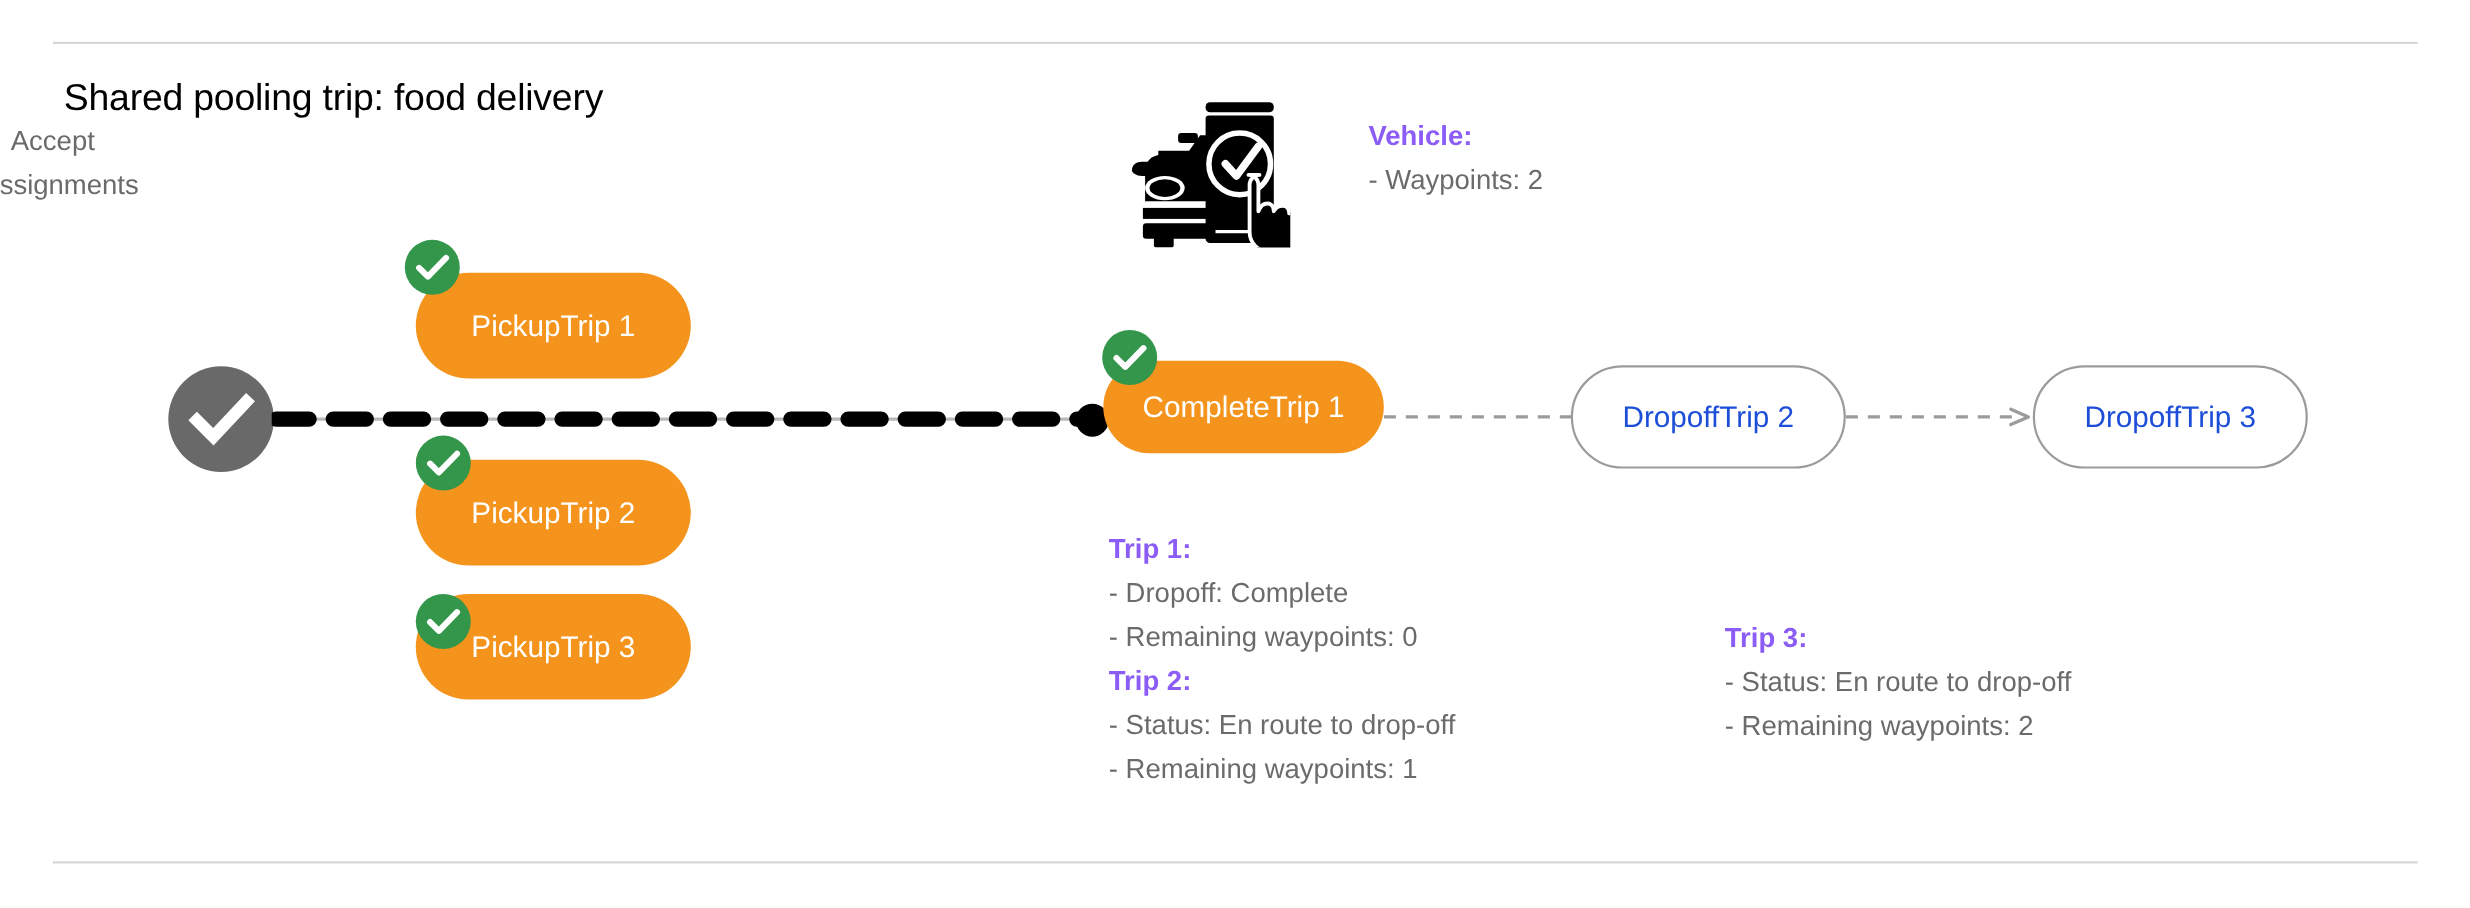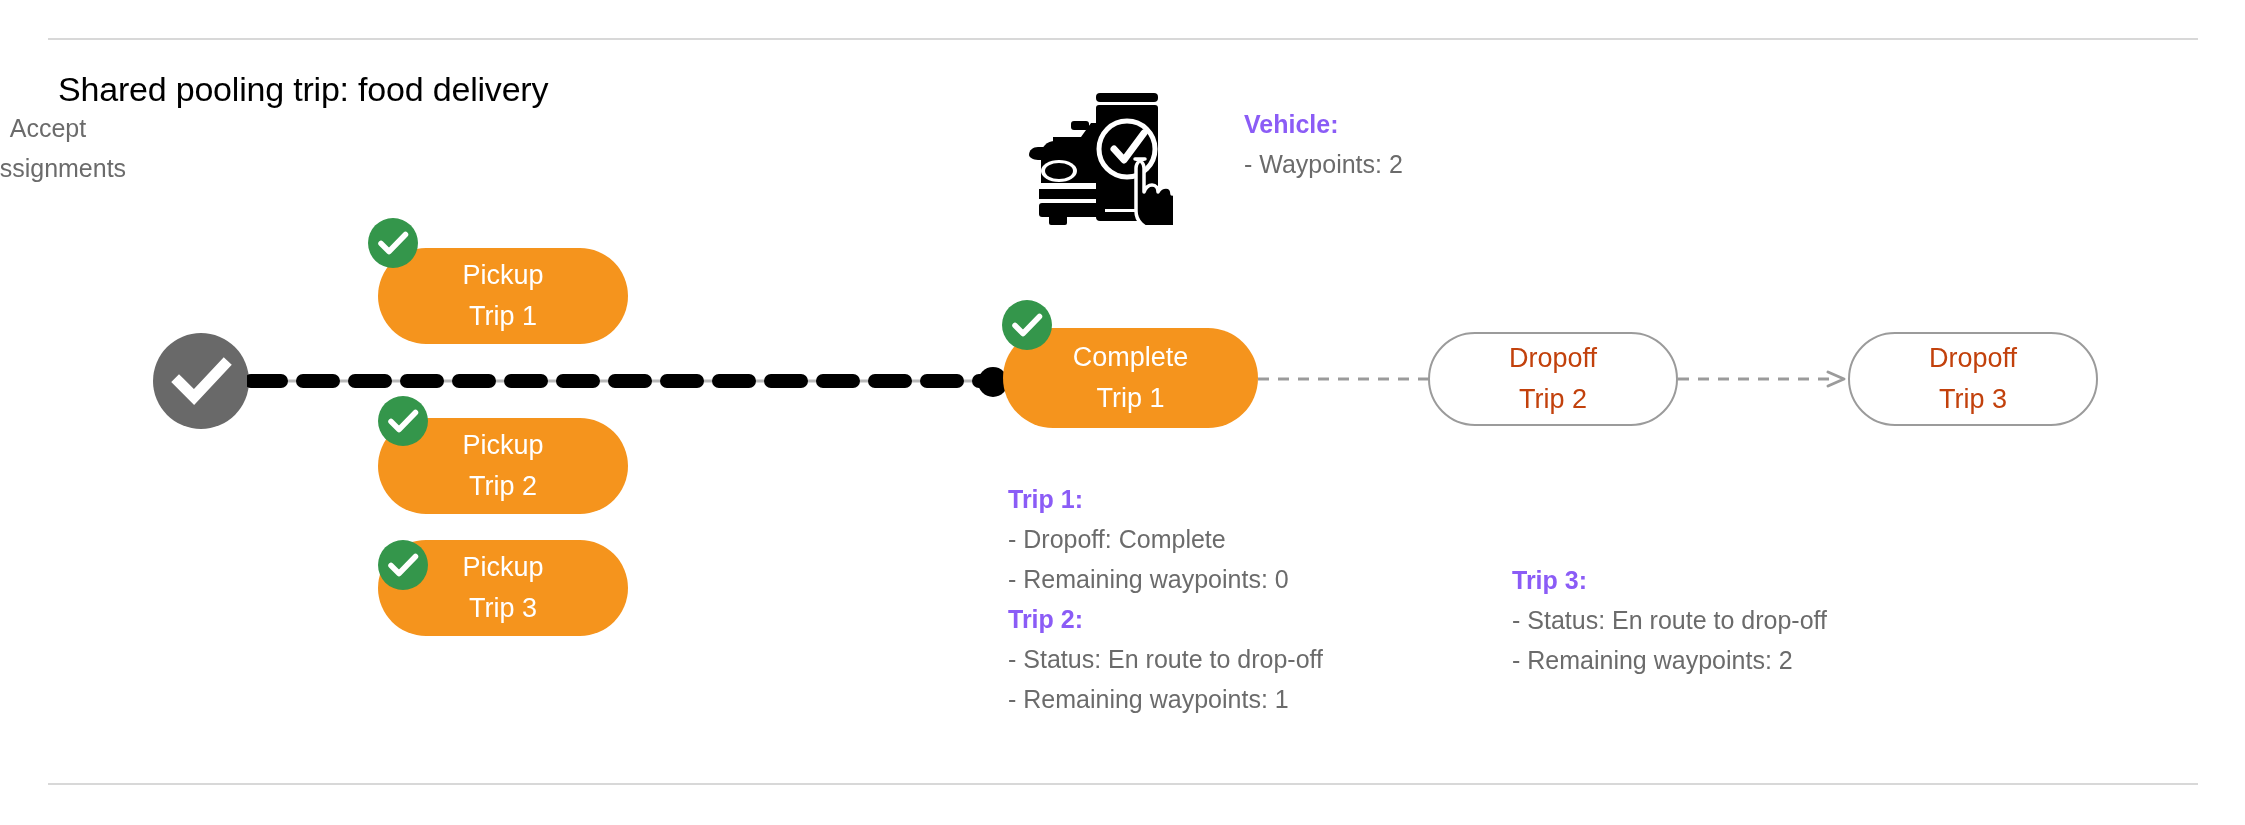--- a/index.html
+++ b/index.html
@@ -87,51 +87,51 @@
     border-radius: 50%;
     background: #000000;
   }
 
   
   .chip {
     position: absolute;
     box-sizing: border-box;
     border-radius: 60px;
     display: flex;
-    flex-direction: column;
+    flex-direction: row;
     align-items: center;
     justify-content: center;
     text-align: center;
   }
   .chip .l1, .chip .l2 {
     display: block;
     white-space: nowrap;
   }
 
   .chip-filled {
     background: #F5941D;
     color: #ffffff;
     font-size: 27px;
     line-height: 41px;
     font-weight: 400;
   }
   .chip-outline {
     background: #ffffff;
     border: 2px solid #9b9b9b;
-    color: #c2410c;
+    color: #1d4ed8;
     font-size: 27px;
     line-height: 41px;
     font-weight: 400;
   }
 
   
   .chip-pickup1   { left: 378px;  top: 248px; width: 250px; height: 96px; }
   .chip-pickup2   { left: 378px;  top: 418px; width: 250px; height: 96px; }
   .chip-pickup3   { left: 378px;  top: 540px; width: 250px; height: 96px; }
-  .chip-complete  { left: 1003px; top: 328px; width: 255px; height: 100px; }
+  .chip-complete  { left: 1003px; top: 328px; width: 255px; height: 84px; }
   .chip-dropoff2  { left: 1428px; top: 332px; width: 250px; height: 94px; }
   .chip-dropoff3  { left: 1848px; top: 332px; width: 250px; height: 94px; }
 
   
   .badge {
     position: absolute;
     width: 50px;
     height: 50px;
     border-radius: 50%;
     background: #34964B;
@@ -166,21 +166,21 @@
     font-size: 25px;
     line-height: 40px;
     white-space: nowrap;
   }
   .info-block .hdr {
     font-weight: 700;
     color: #8b5cf6;
   }
   .info-vehicle { left: 1244px; top: 104px; }
   .info-trip12  { left: 1008px; top: 479px; }
-  .info-trip3   { left: 1512px; top: 560px; }
+  .info-trip3   { left: 1568px; top: 560px; }
 </style>
 </head>
 <body>
 
 <div class="page">
 
   <div class="rule rule-top"></div>
   <div class="rule rule-bottom"></div>
 
   <div class="title">Shared pooling trip: food delivery</div>

